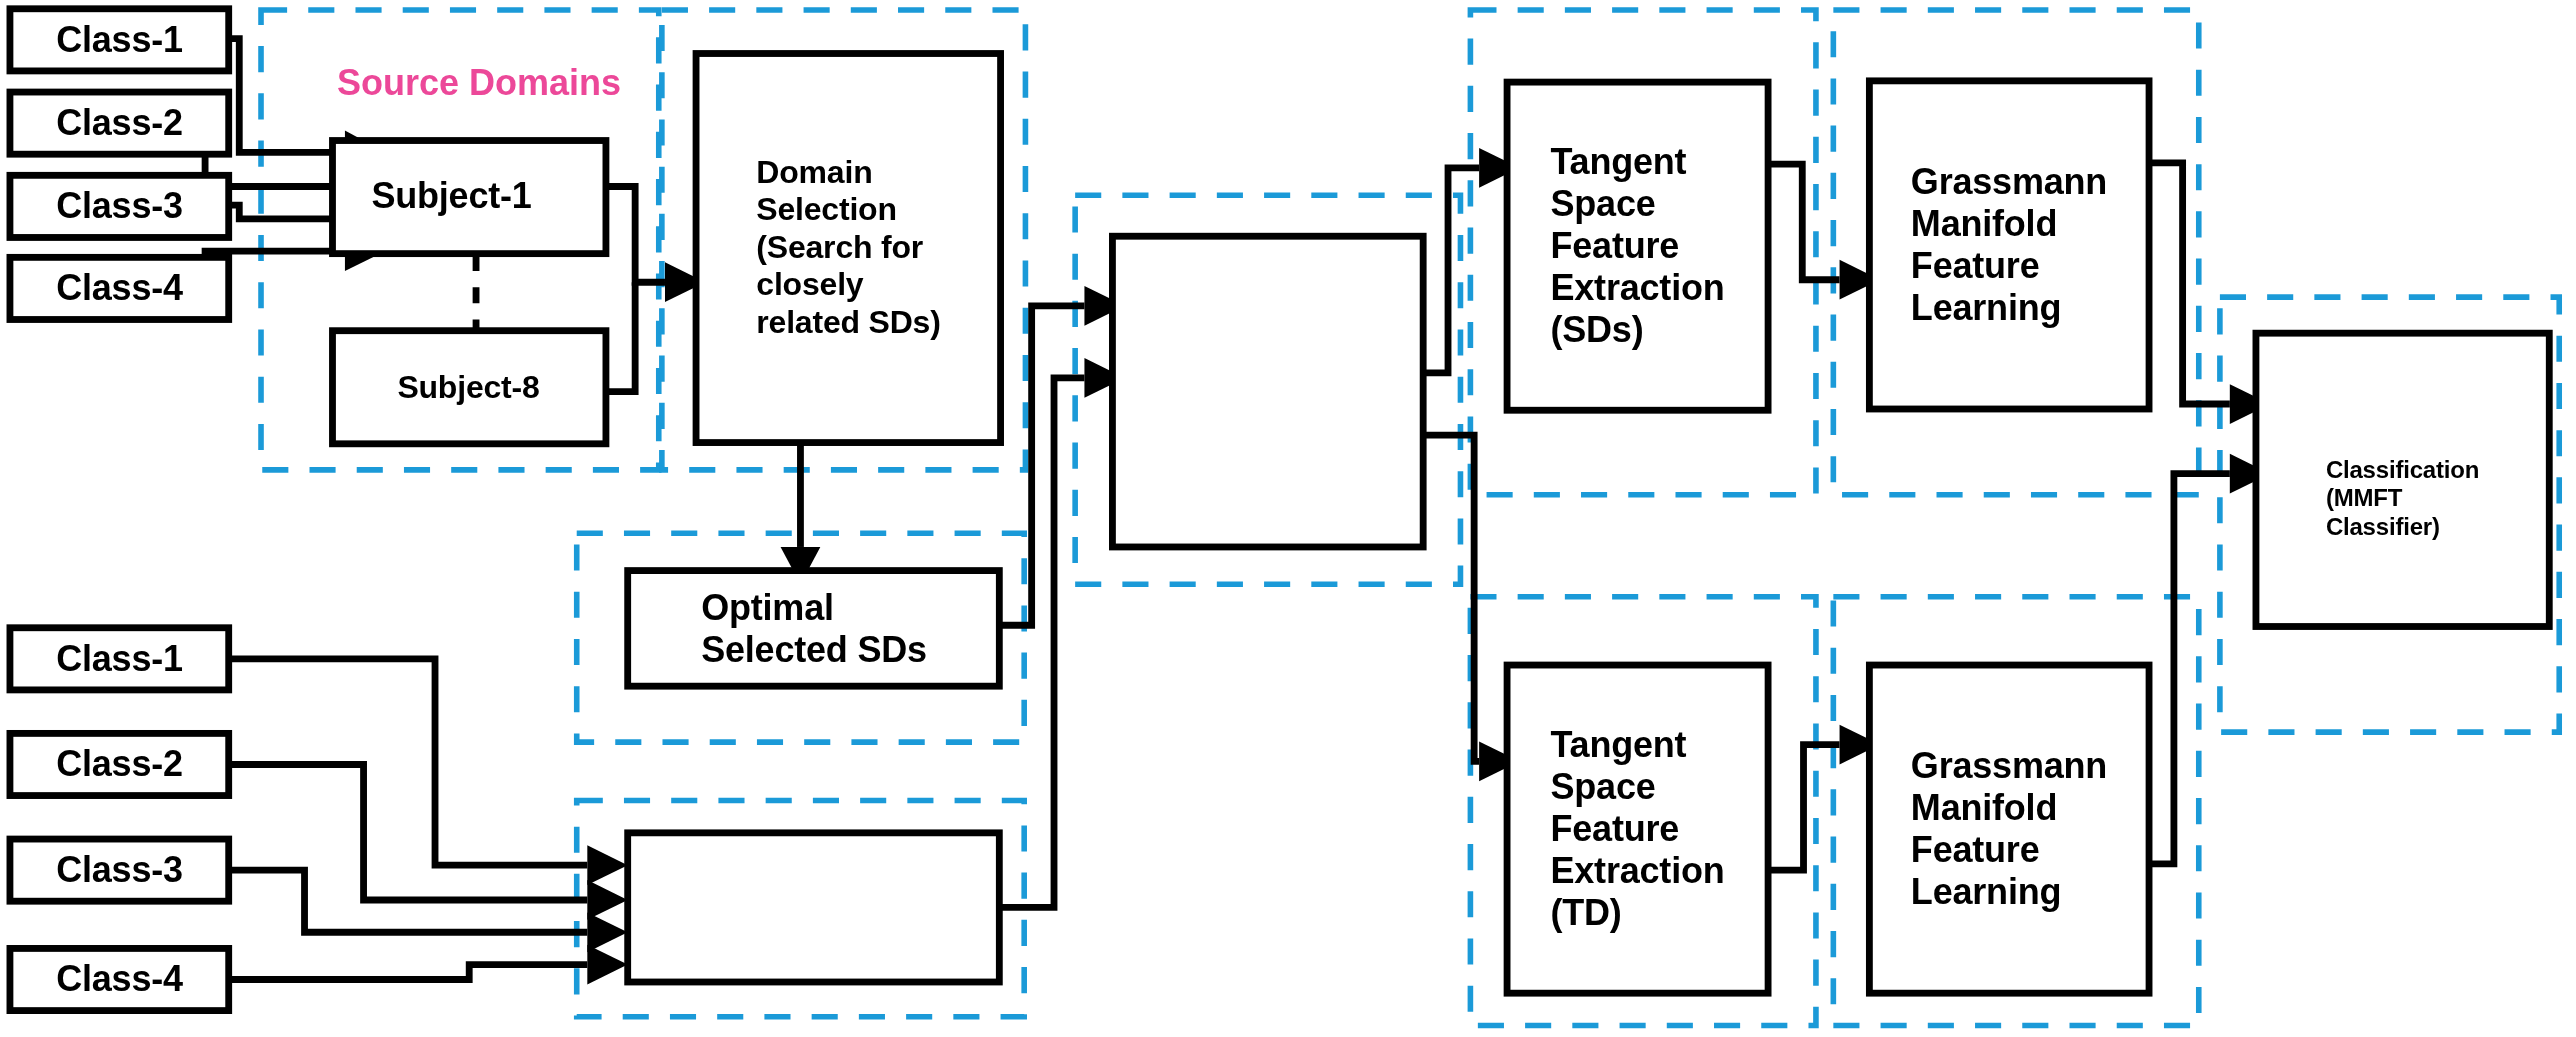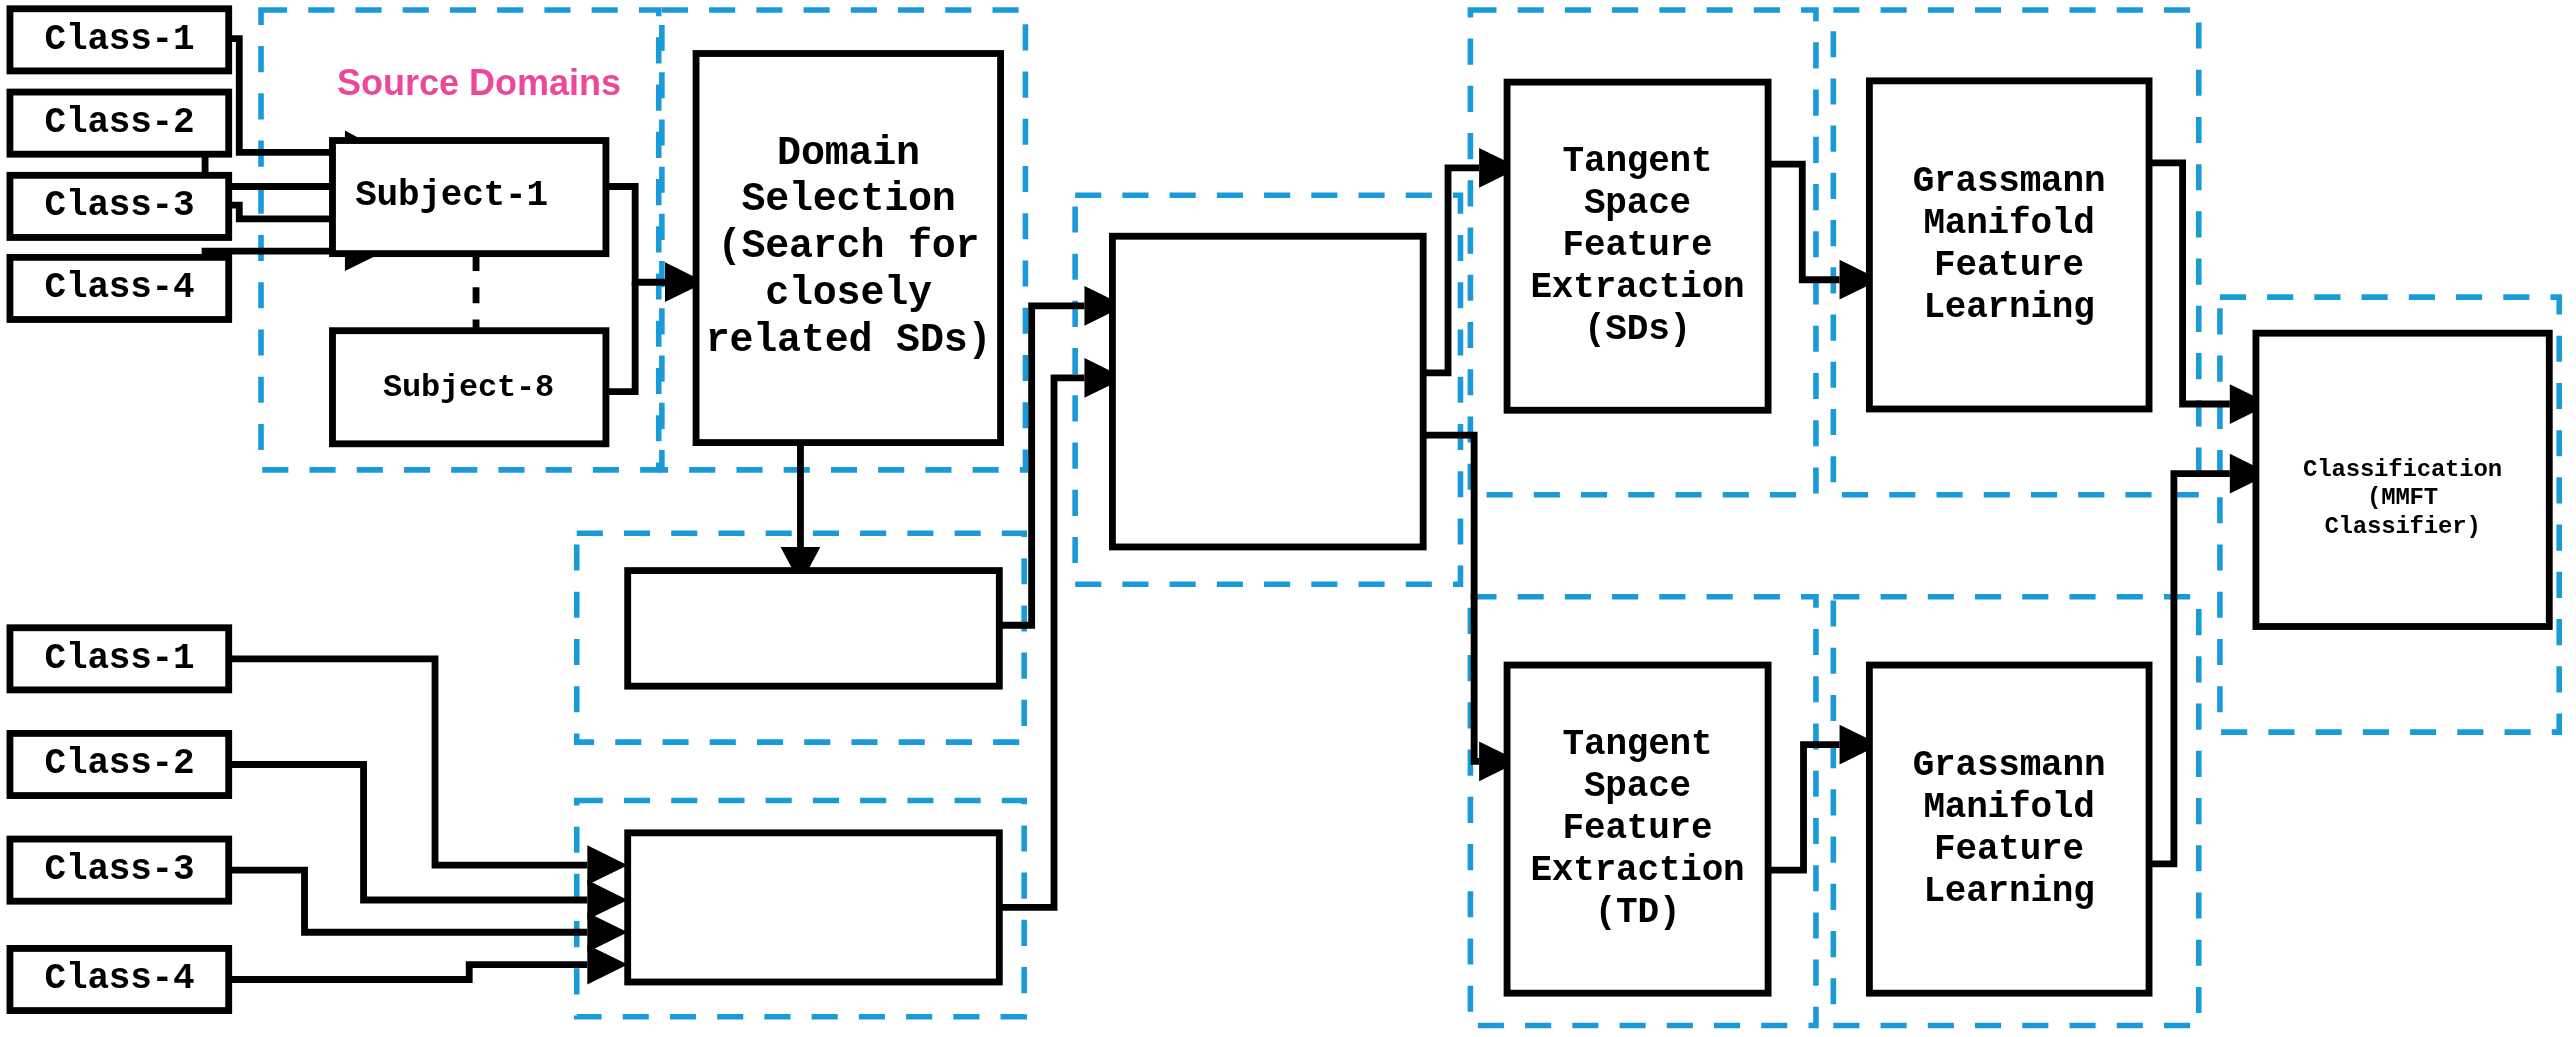--- a/index.html
+++ b/index.html
@@ -47,22 +47,21 @@
     stroke-width: 11;
     stroke-dasharray: 26 26;
   }
   .arrowhead { fill: #000000; }
 
   .label {
     position: absolute;
     display: flex;
     align-items: center;
     justify-content: center;
-    text-align: center;
-    font-family: Liberation Mono, monospace;
+    font-family: Liberation Sans, sans-serif;
     font-weight: bold;
     color: #000000;
     line-height: 1.17;
     letter-spacing: -0.2px;
     pointer-events: none;
     white-space: pre-line;
   }
   .grouplabel {
     position: absolute;
     font-family: "Liberation Sans", sans-serif;
@@ -179,26 +178,28 @@
   <div class="grouplabel" style="left:298px; top:62px; width:323px; font-size:36px;">Source Domains</div>
 
   <div class="label" style="left:10px; top:8.7px; width:219px; height:62px; font-size:36px;">Class-1</div>
   <div class="label" style="left:10px; top:92px; width:219px; height:62px; font-size:36px;">Class-2</div>
   <div class="label" style="left:10px; top:175px; width:219px; height:62px; font-size:36px;">Class-3</div>
   <div class="label" style="left:10px; top:257px; width:219px; height:62px; font-size:36px;">Class-4</div>
 
   <div class="label" style="left:315px; top:140px; width:273px; height:113px; font-size:36px;">Subject-1</div>
   <div class="label" style="left:332px; top:331px; width:273px; height:113px; font-size:32px;">Subject-8</div>
 
-  <div class="label" style="left:696px; top:53px; width:305px; height:389px; font-size:40px;">Domain
+  <div class="label" style="left:696px; top:53px; width:305px; height:389px; font-size:32px;">Domain
 Selection
 (Search for
 closely
 related SDs)</div>
 
+  <div class="label" style="left:628px; top:571px; width:372px; height:116px; font-size:36px;">Optimal
+Selected SDs</div>
 
   <div class="label" style="left:10px; top:628px; width:219px; height:62px; font-size:36px;">Class-1</div>
   <div class="label" style="left:10px; top:733px; width:219px; height:62px; font-size:36px;">Class-2</div>
   <div class="label" style="left:10px; top:839px; width:219px; height:62px; font-size:36px;">Class-3</div>
   <div class="label" style="left:10px; top:948px; width:219px; height:62px; font-size:36px;">Class-4</div>
 
 
 
   <div class="label" style="left:1507px; top:82px; width:261px; height:328px; font-size:36px;">Tangent
 Space

